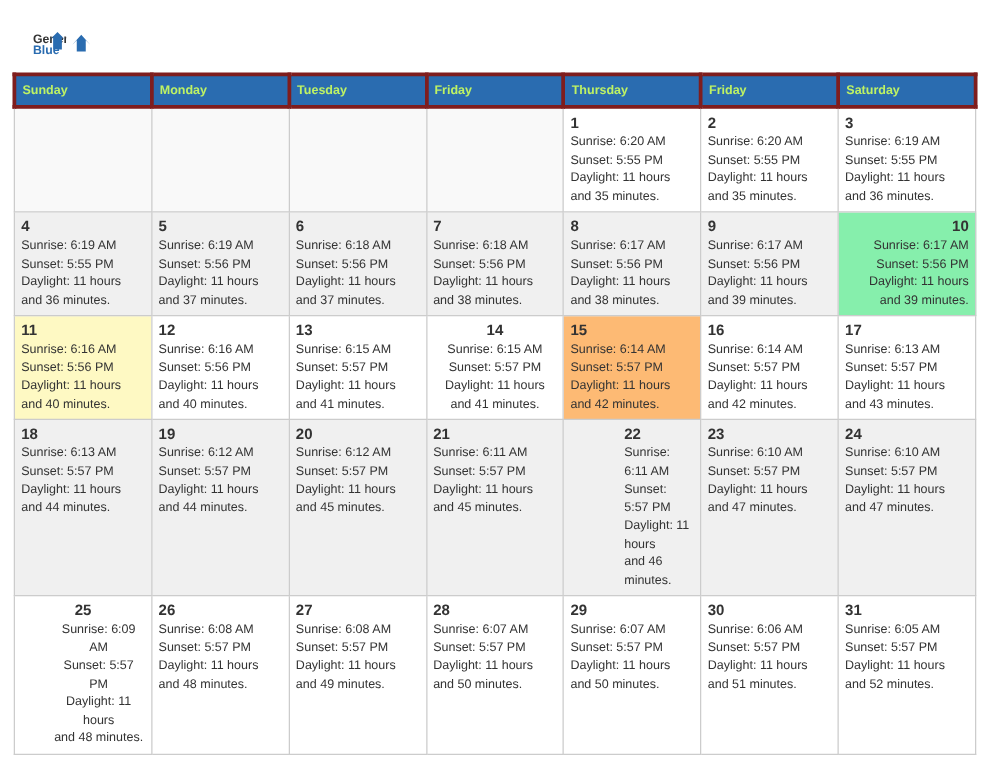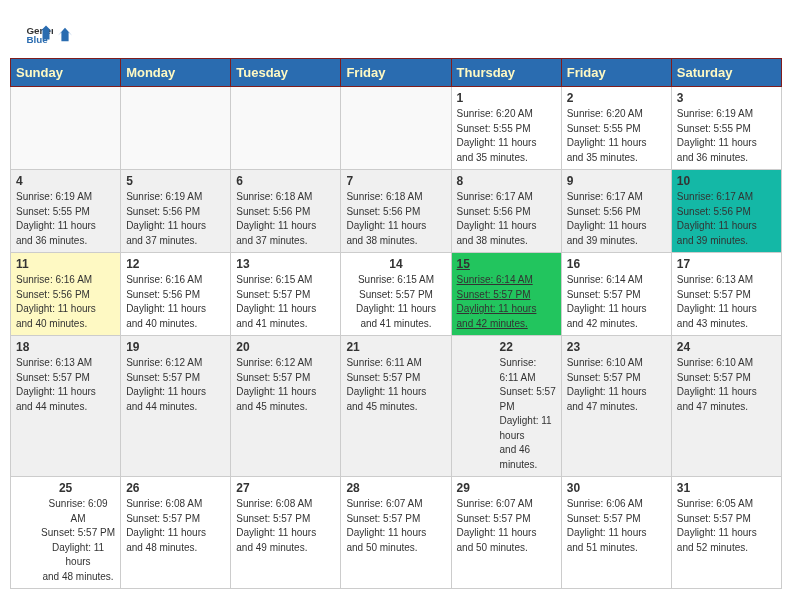--- a/index.html
+++ b/index.html
@@ -47,26 +47,26 @@
       font-size: 14px;
       color: #555;
     }
     .calendar {
       width: 100%;
       border-collapse: collapse;
       margin-top: 5px;
     }
     .calendar th {
       background-color: #2a6cb0;
-      color: #fef9c3;
-      font-size: 13px;
+      color: #bef264;
+      font-size: 10px;
       font-weight: bold;
       padding: 6px 5px;
       text-align: left;
-      border: 1px solid #7f1d1d;
+      border: 3px solid #7f1d1d;
     }
     .calendar td {
       border: 1px solid #ccc;
       vertical-align: top;
       padding: 4px 5px;
       width: calc(100%/7);
       min-height: 80px;
       background: #fff;
       font-size: 10.5px;
       color: #333;
@@ -196,21 +196,21 @@
 Daylight: 11 hours
 and 38 minutes.</div>
         </td>
         <td style="background: rgb(240, 240, 240);">
           <span class="day-num">9</span>
           <div class="day-info" style="white-space: pre-line;">Sunrise: 6:17 AM
 Sunset: 5:56 PM
 Daylight: 11 hours
 and 39 minutes.</div>
         </td>
-        <td style="background: #14b8a6;">
+        <td style="background: #86efac; text-align: right;">
           <span class="day-num">10</span>
           <div class="day-info" style="white-space: pre-line;">Sunrise: 6:17 AM
 Sunset: 5:56 PM
 Daylight: 11 hours
 and 39 minutes.</div>
         </td>
       </tr>
       <tr>
         <td style="background: #fef9c3;">
           <span class="day-num">11</span>
@@ -233,21 +233,21 @@
 Daylight: 11 hours
 and 41 minutes.</div>
         </td>
         <td style="background: rgb(255, 255, 255); text-align: center;">
           <span class="day-num">14</span>
           <div class="day-info" style="white-space: pre-line;">Sunrise: 6:15 AM
 Sunset: 5:57 PM
 Daylight: 11 hours
 and 41 minutes.</div>
         </td>
-        <td style="background: #22c55e; text-decoration: underline;">
+        <td style="background: #fdba74;">
           <span class="day-num">15</span>
           <div class="day-info" style="white-space: pre-line;">Sunrise: 6:14 AM
 Sunset: 5:57 PM
 Daylight: 11 hours
 and 42 minutes.</div>
         </td>
         <td style="background: rgb(255, 255, 255);">
           <span class="day-num">16</span>
           <div class="day-info" style="white-space: pre-line;">Sunrise: 6:14 AM
 Sunset: 5:57 PM

